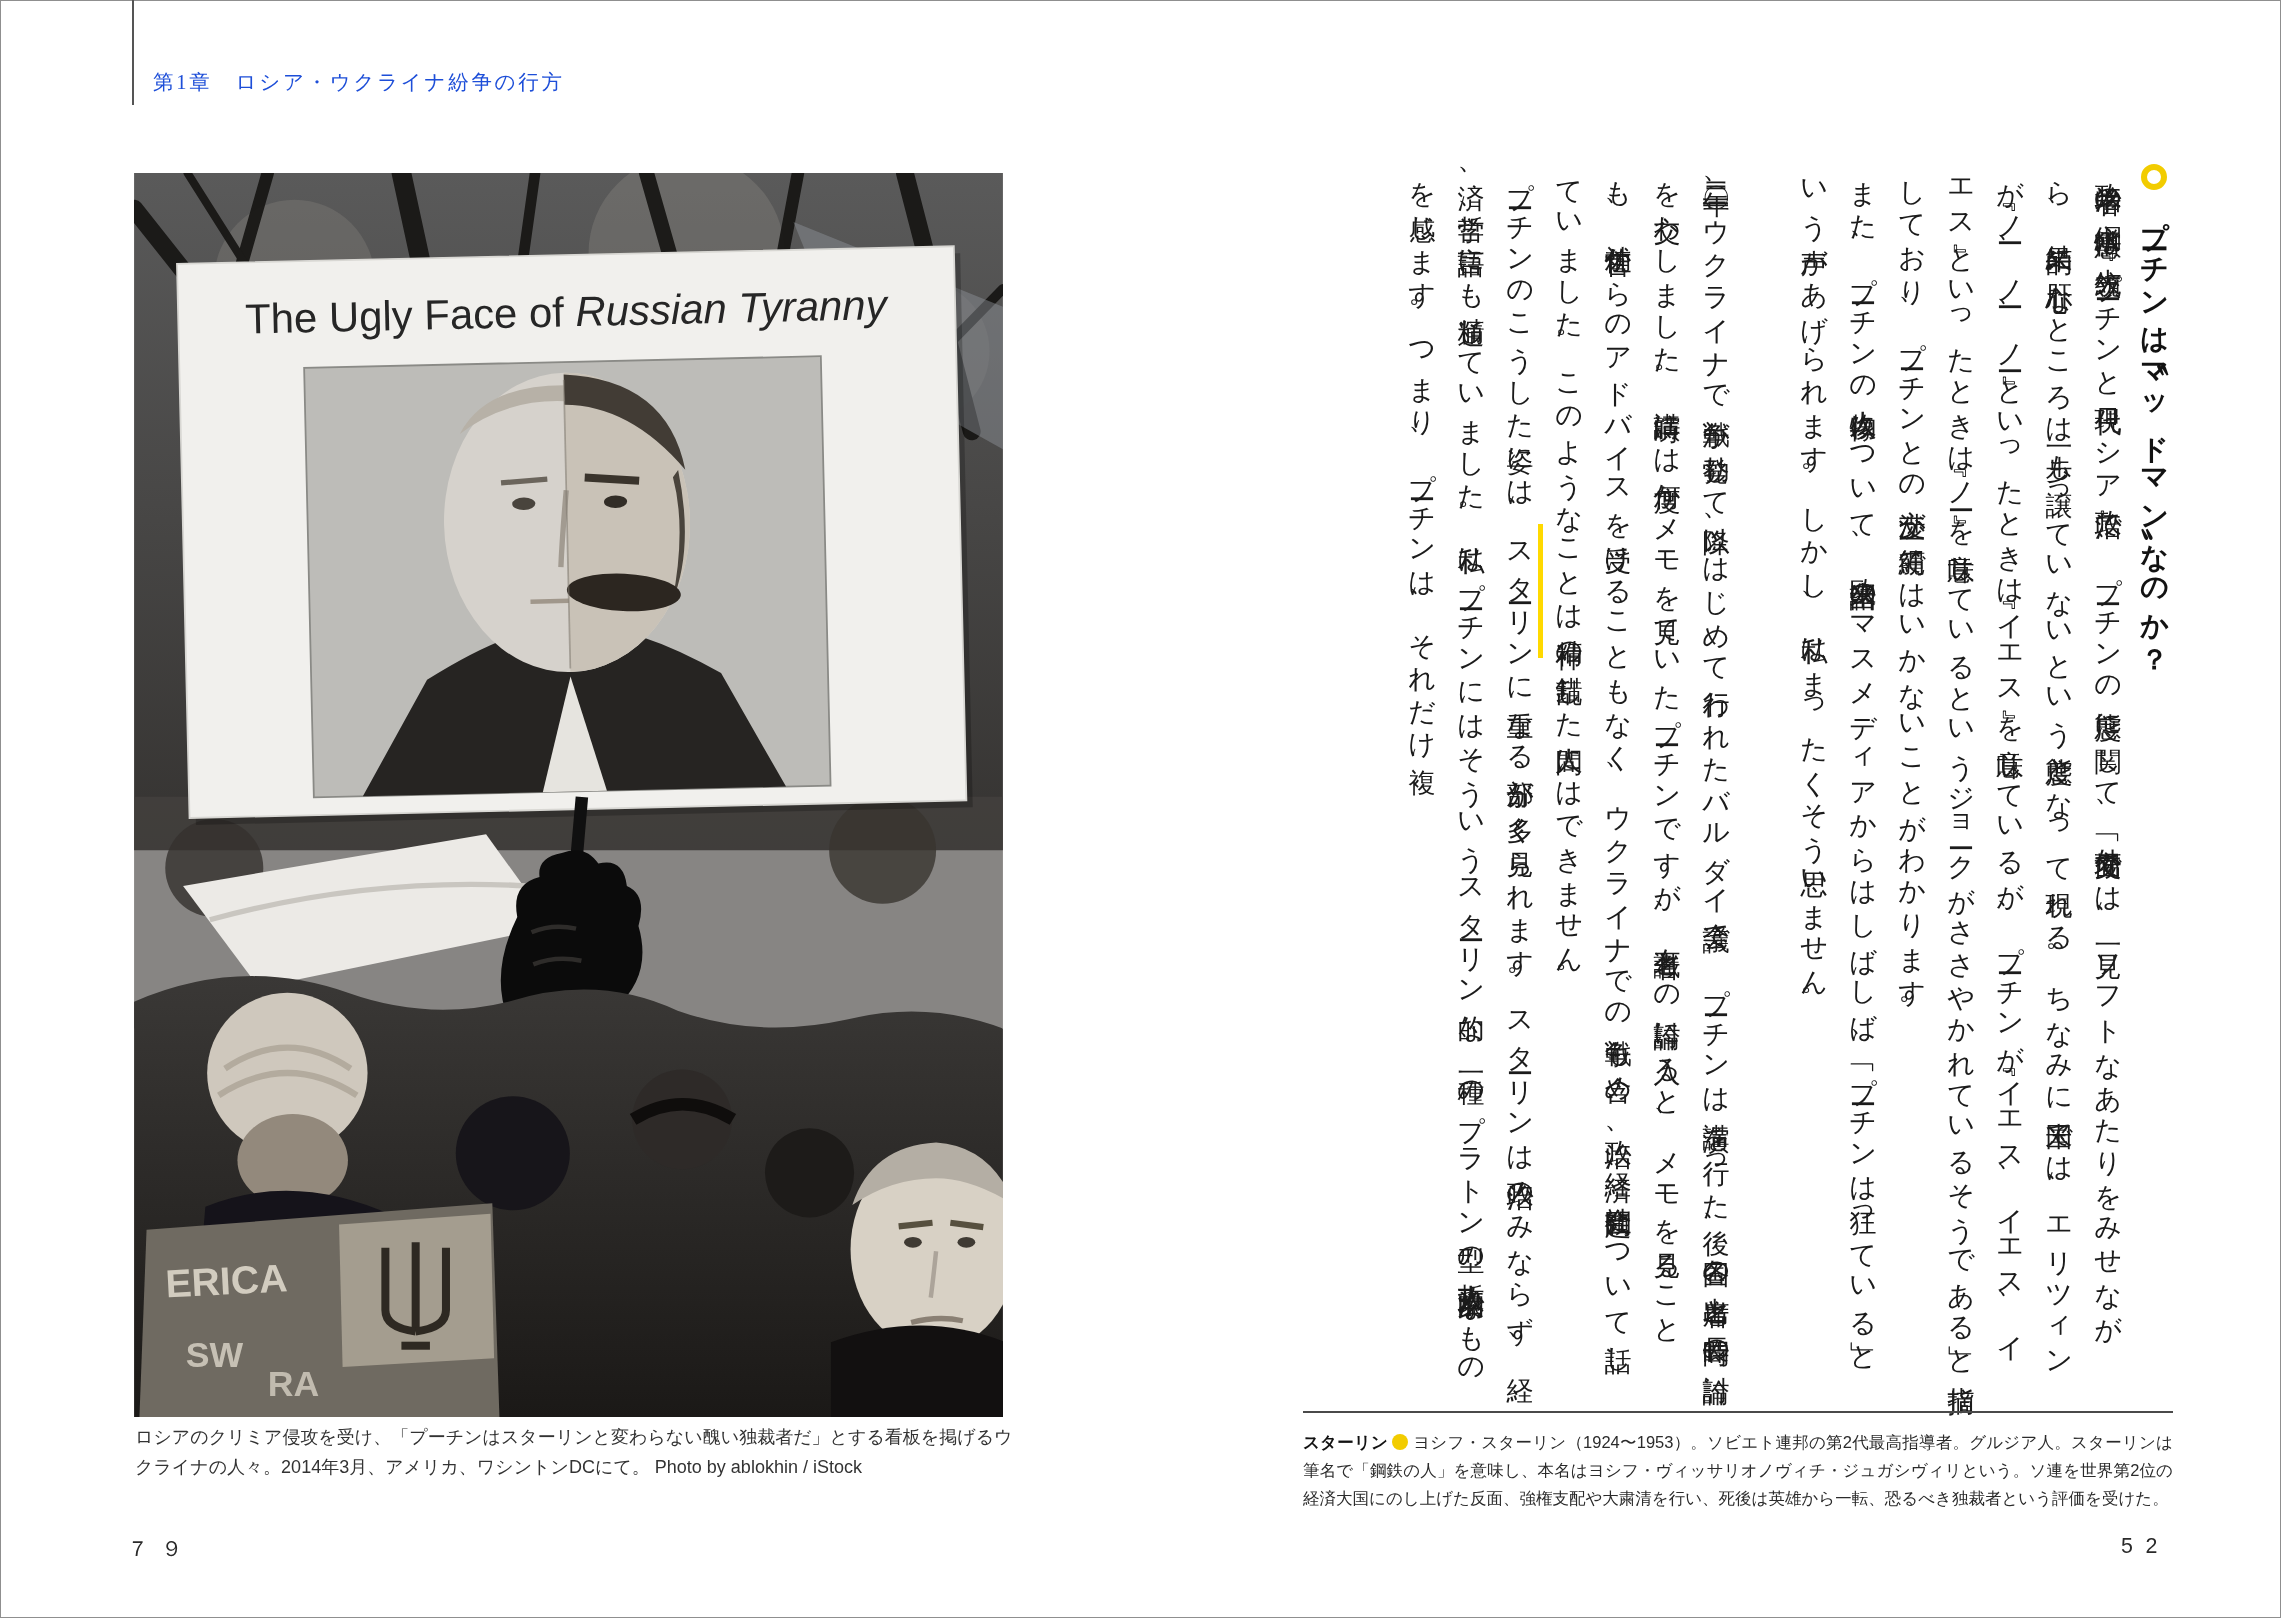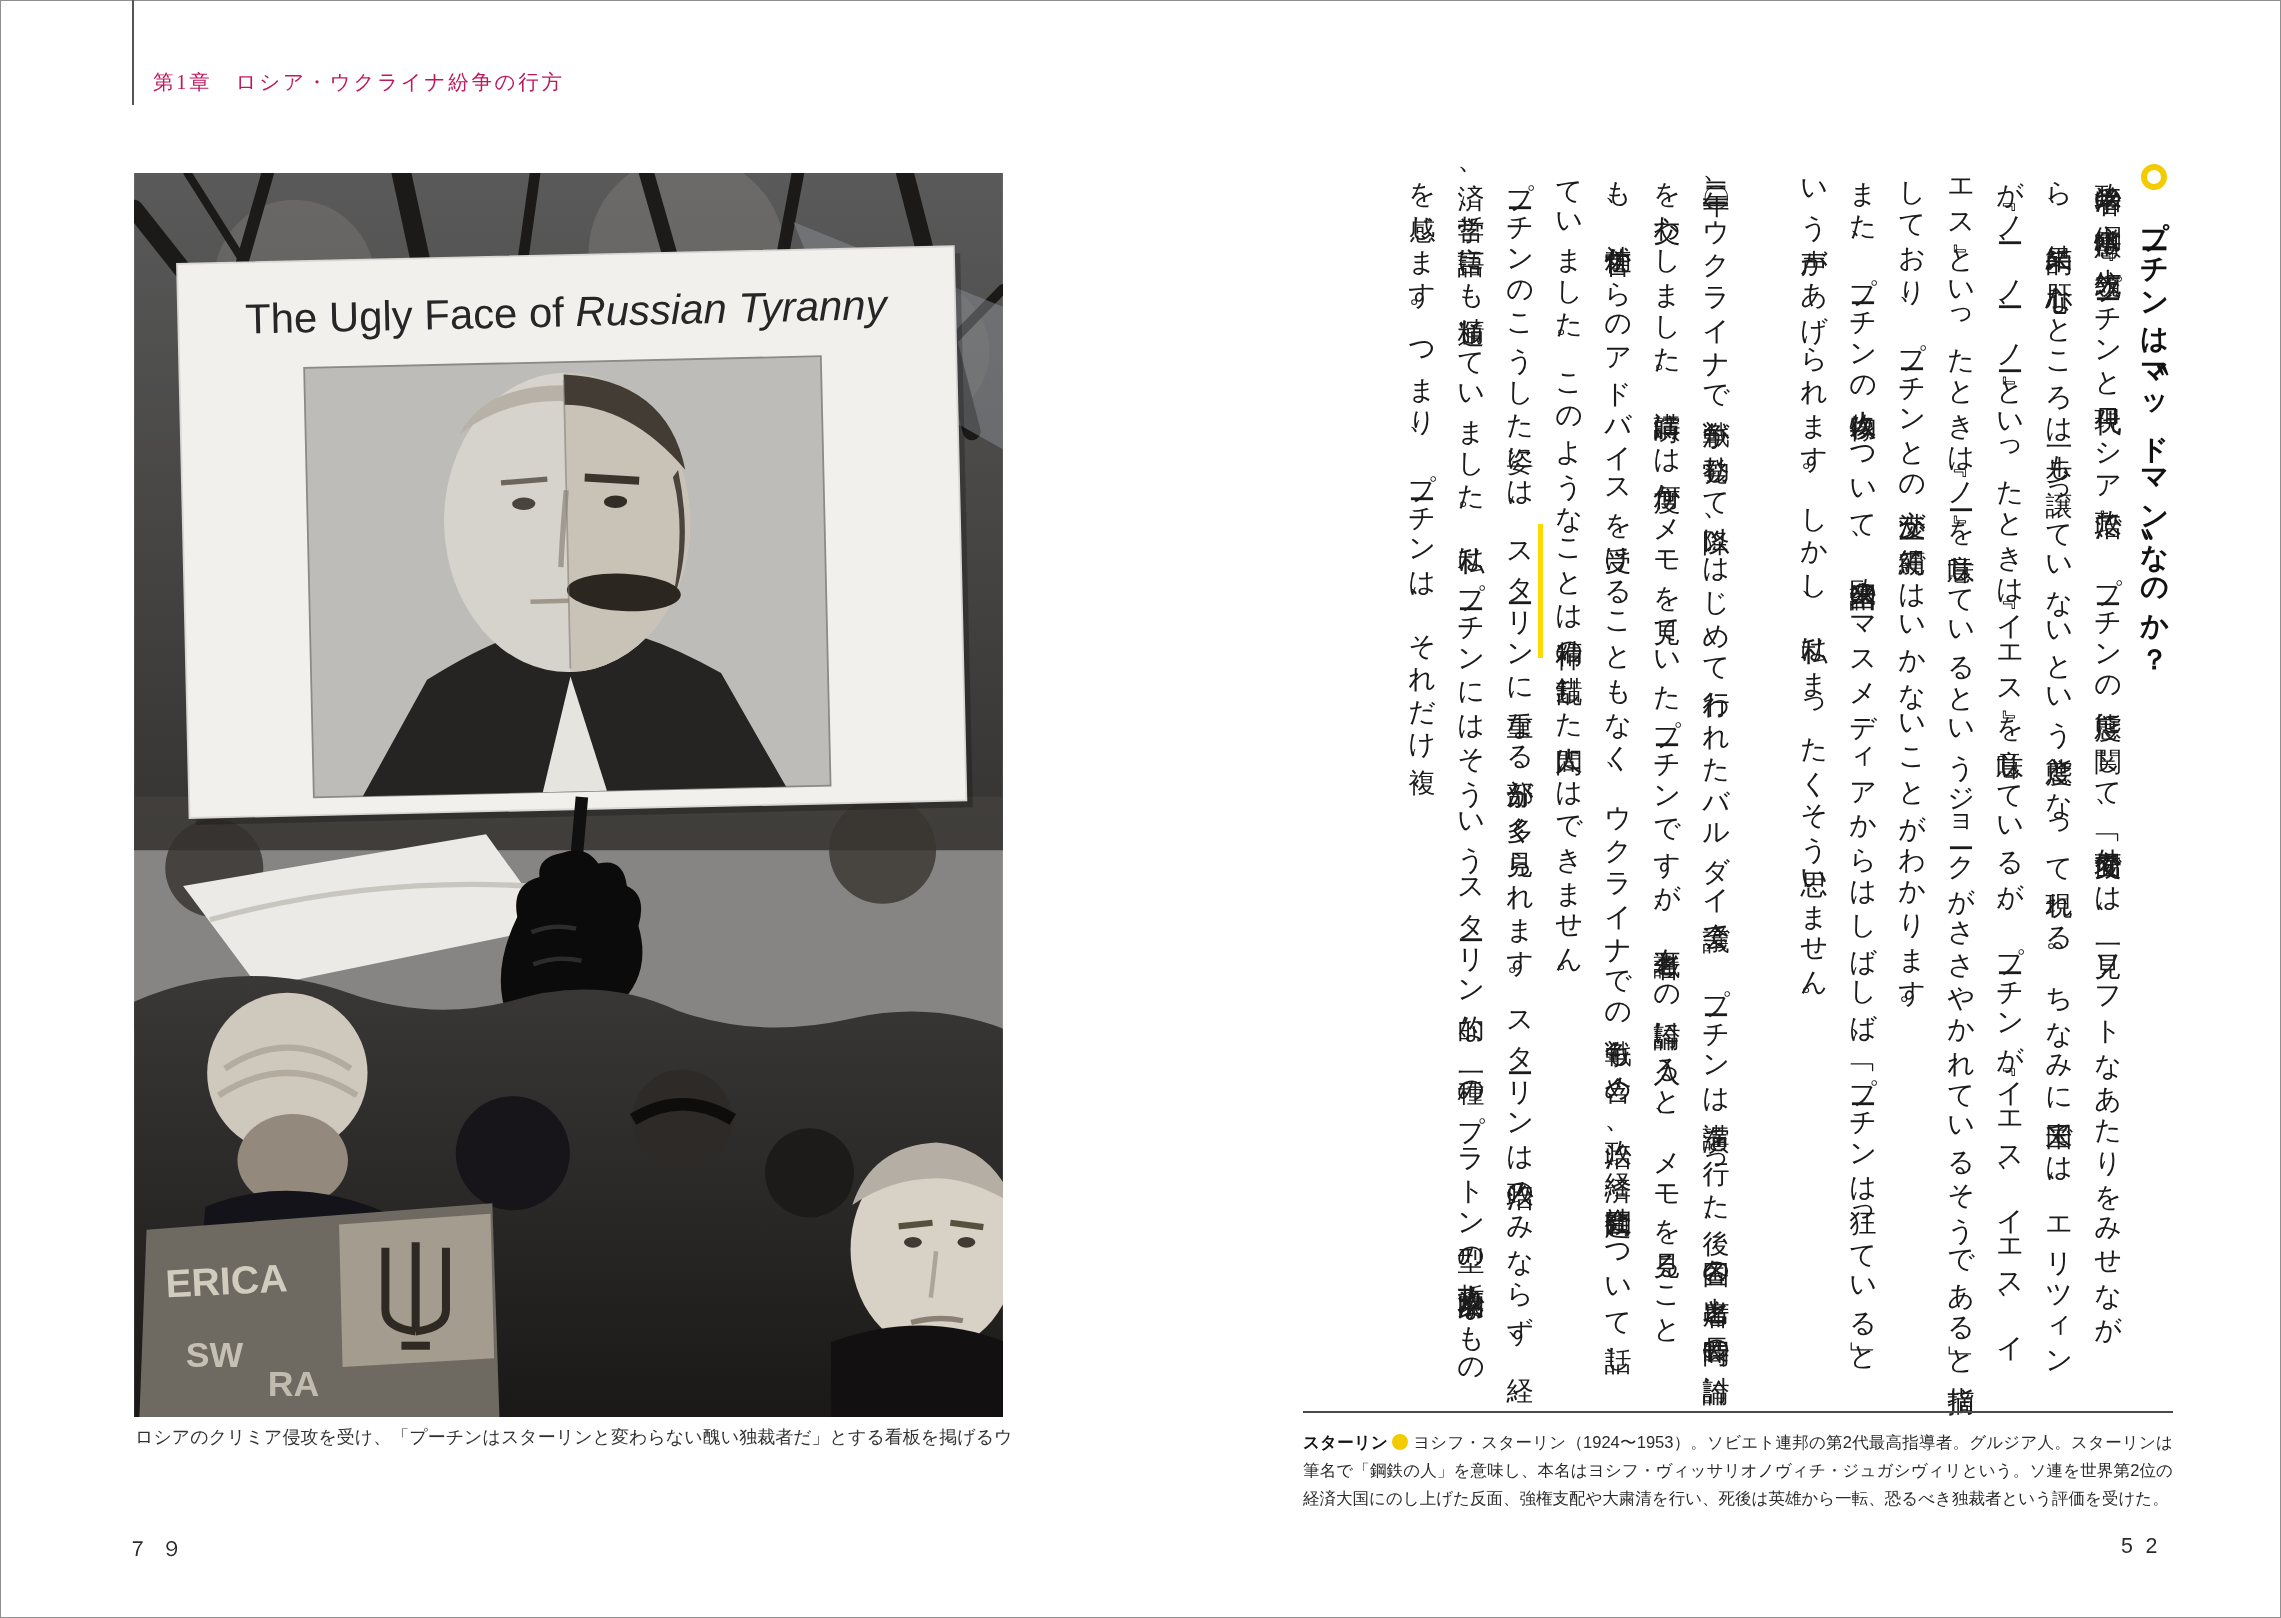--- a/index.html
+++ b/index.html
@@ -3,21 +3,21 @@
 <meta charset="utf-8">
 <style>
   html,body{margin:0;padding:0;background:#ffffff;}
   body{width:2281px;height:1618px;position:relative;overflow:hidden;
        font-family:"Liberation Sans",sans-serif;color:#1c1c1c;}
   .scan-frame{position:absolute;left:0;top:0;width:2279px;height:1616px;
        border:0.9px solid #8f8f8f;pointer-events:none;}
   
   .chapter-rule{position:absolute;left:132px;top:0;width:1.8px;height:105px;background:#555;}
   .chapter-header{position:absolute;left:153px;top:68px;font-family:"Liberation Serif",serif;
-       font-size:20.5px;letter-spacing:2.7px;color:#be185d;}
+       font-size:20.5px;letter-spacing:2.7px;color:#1d4ed8;}
   
   .photo{position:absolute;left:134px;top:173px;width:869px;height:1244px;}
   
   .caption{position:absolute;left:135px;top:1422px;width:882px;font-size:18px;
        line-height:30px;color:#333;font-weight:500;}
   .caption div{white-space:nowrap;}
   
   .pagenum{position:absolute;font-size:21.4px;letter-spacing:12.5px;color:#2a2a2a;text-align:center;}
   .pagenum-left{left:127px;top:1534px;}
   .pagenum-right{left:2121px;top:1534px;}
@@ -161,20 +161,21 @@
     </g>
     <text x="36" y="1262" font-family="Liberation Sans, sans-serif" font-size="44" font-weight="bold" fill="#ddd7ca" opacity="0.9" transform="rotate(-3 36 1262)">ERICA</text>
     <text x="58" y="1340" font-family="Liberation Sans, sans-serif" font-size="40" font-weight="bold" fill="#d6d0c3" opacity="0.85">SW</text>
     <text x="150" y="1372" font-family="Liberation Sans, sans-serif" font-size="40" font-weight="bold" fill="#d6d0c3" opacity="0.8">RA</text>
   </g>
 </svg>
 </div>
 
 <div class="caption">
   <div>ロシアのクリミア侵攻を受け、「プーチンはスターリンと変わらない醜い独裁者だ」とする看板を掲げるウ</div>
+  <div>クライナの人々。2014年3月、アメリカ、ワシントンDCにて。 Photo by ablokhin / iStock</div>
 </div>
 
 <div class="pagenum pagenum-left">７９</div>
 <div class="pagenum pagenum-right">52</div>
 
 <div class="v-heading">
   <span class="ring"></span><span>プーチンは〝マッドマン〟なのか？</span>
 </div>
 
 <div class="v-article">

